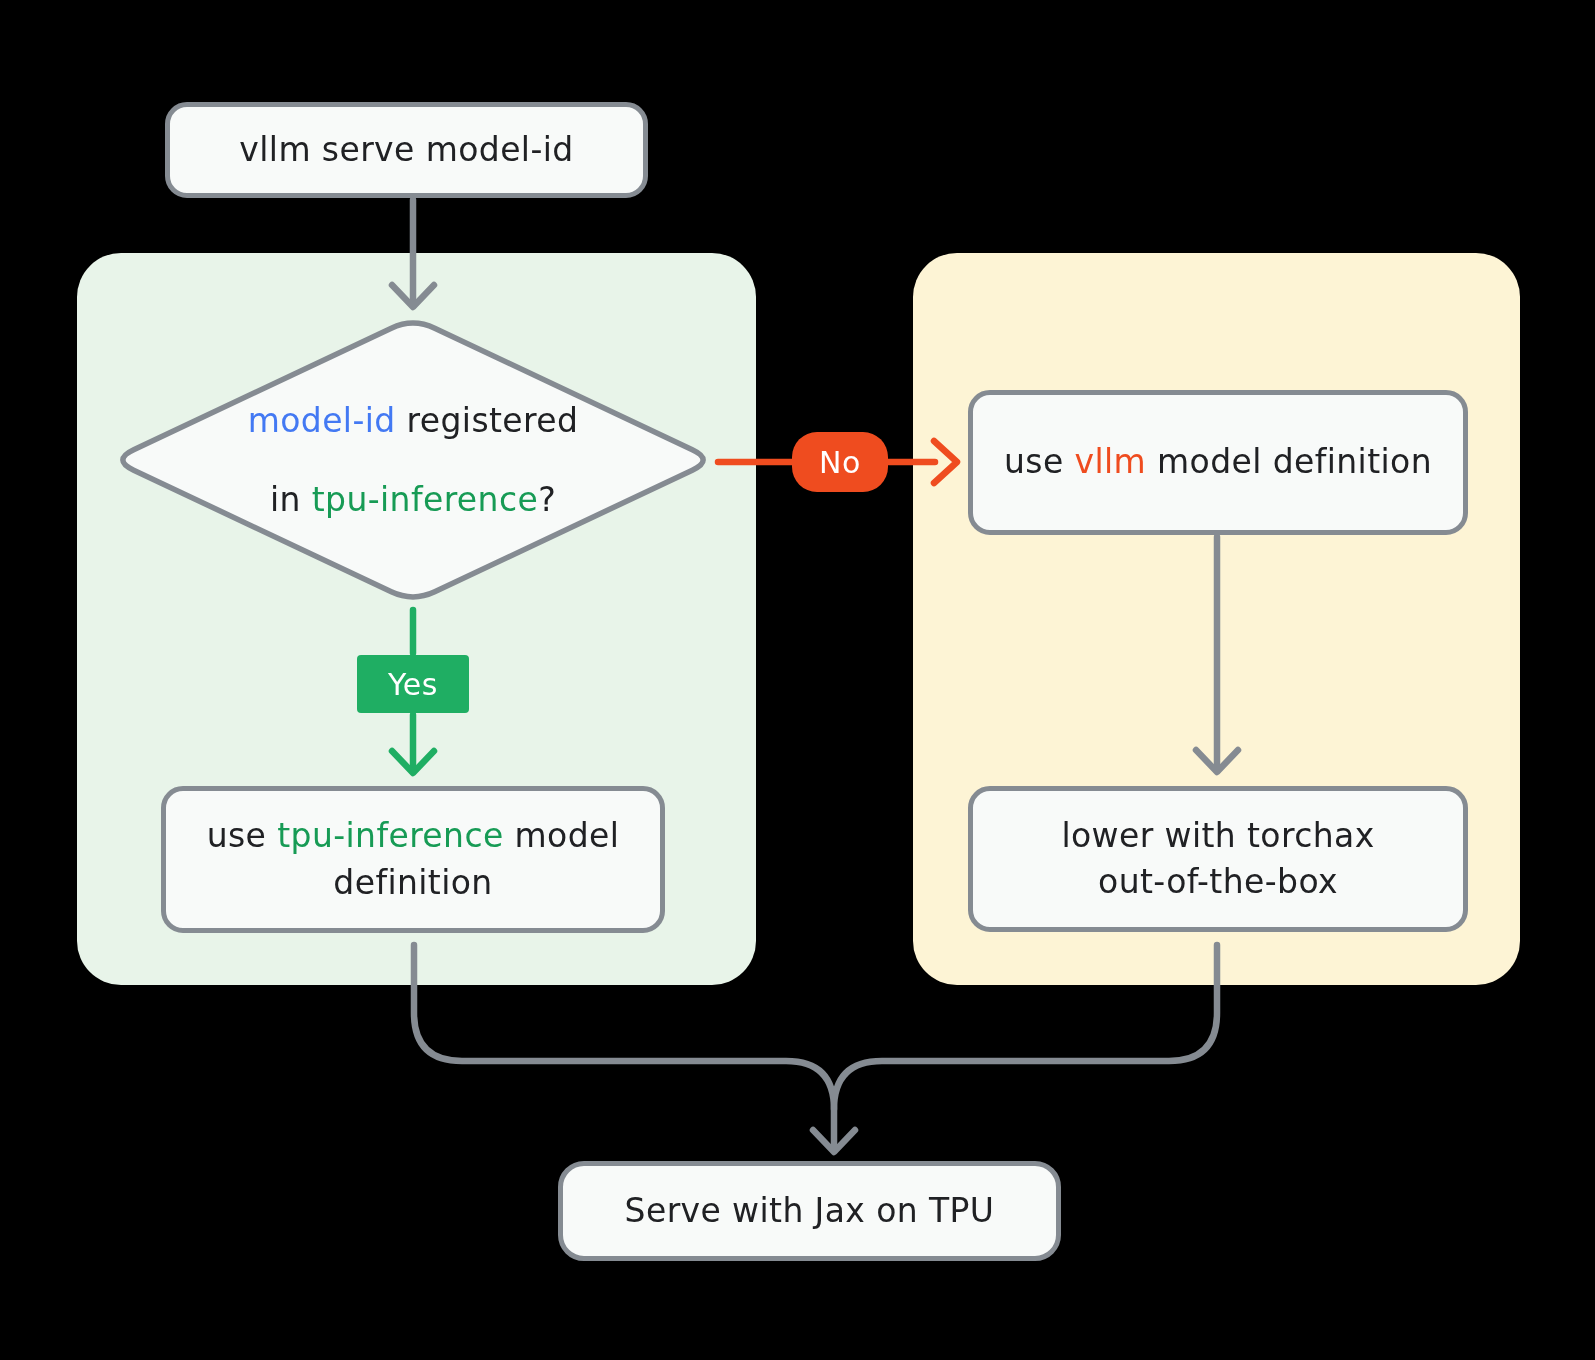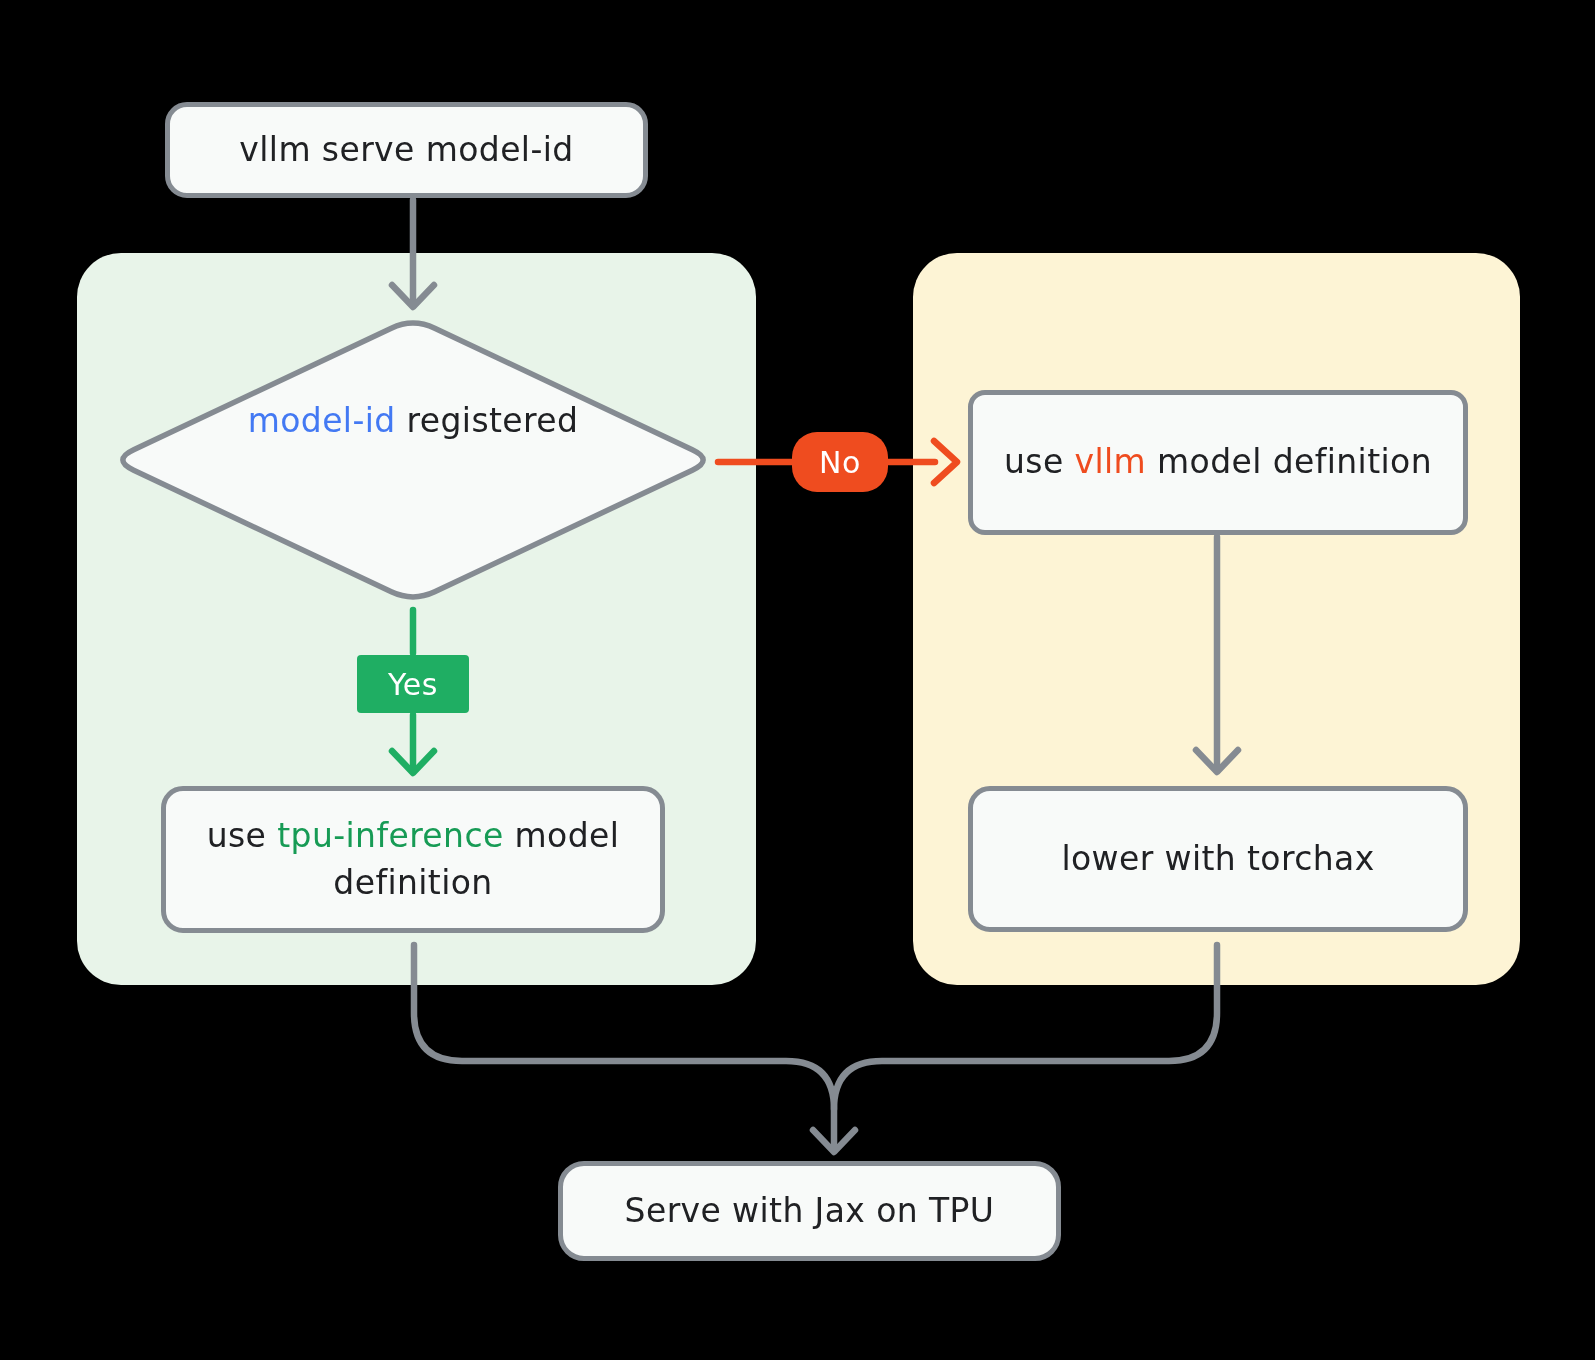--- a/index.html
+++ b/index.html
@@ -33,21 +33,21 @@
     background:var(--node-fill);
     border:5px solid var(--node-border);
     border-radius:22px;
     display:flex;flex-direction:column;align-items:center;justify-content:center;
     text-align:center;
     font-size:33px;line-height:1.4;letter-spacing:.4px;font-weight:500;
     color:var(--text-dark);
   }
   .node-start{left:165px;top:102px;width:483px;height:96px;}
   .node-use-tpu{left:161px;top:786px;width:504px;height:147px;padding:0 30px;}
-  .node-use-vllm{left:968px;top:390px;width:500px;height:145px;padding:0 2px;border-radius:17px;}
+  .node-use-vllm{left:968px;top:390px;width:500px;height:145px;padding:0 2px;}
   .node-torchax{left:968px;top:786px;width:500px;height:146px;}
   .node-serve{left:558px;top:1161px;width:503px;height:100px;border-radius:26px;}
   .decision-text{
     position:absolute;z-index:3;left:163px;top:398px;width:500px;height:126px;
     display:flex;flex-direction:column;align-items:center;justify-content:space-between;
     text-align:center;font-size:33px;line-height:1.42;letter-spacing:.4px;font-weight:500;
   }
   .badge{
     position:absolute;z-index:4;box-sizing:border-box;
     display:flex;align-items:center;justify-content:center;
@@ -94,39 +94,41 @@
     <path d="M434.7 328.2 L692.3 449.8 Q714 460 692.3 470.2 L434.7 591.8 Q413 602 391.3 591.8
              L133.7 470.2 Q112 460 133.7 449.8 L391.3 328.2 Q413 318 434.7 328.2 Z" style="fill:var(--node-fill);stroke:var(--node-border)" stroke-width="5.5" stroke-linejoin="round"></path>
   </svg>
 
   <div class="node node-start">
     <span>vllm serve model-id</span>
   </div>
 
   <div class="decision-text">
     <span class="block"><span class="c-blue">model-id</span><span> registered</span></span>
+    <span class="block"><span>in </span><span class="c-green">tpu-inference</span><span>?</span></span>
   </div>
 
   <div class="badge badge-yes">
     <span>Yes</span>
   </div>
 
   <div class="badge badge-no">
     <span>No</span>
   </div>
 
   <div class="node node-use-tpu">
     <span><span>use </span><span class="c-green">tpu-inference</span><span> model definition</span></span>
   </div>
 
   <div class="node node-use-vllm">
     <span><span>use </span><span class="c-orange">vllm</span><span> model definition</span></span>
   </div>
 
   <div class="node node-torchax">
     <span class="block">lower with torchax</span>
+    <span class="block">out-of-the-box</span>
   </div>
 
   <div class="node node-serve">
     <span>Serve with Jax on TPU</span>
   </div>
 
 </div>
 
 </body></html>

